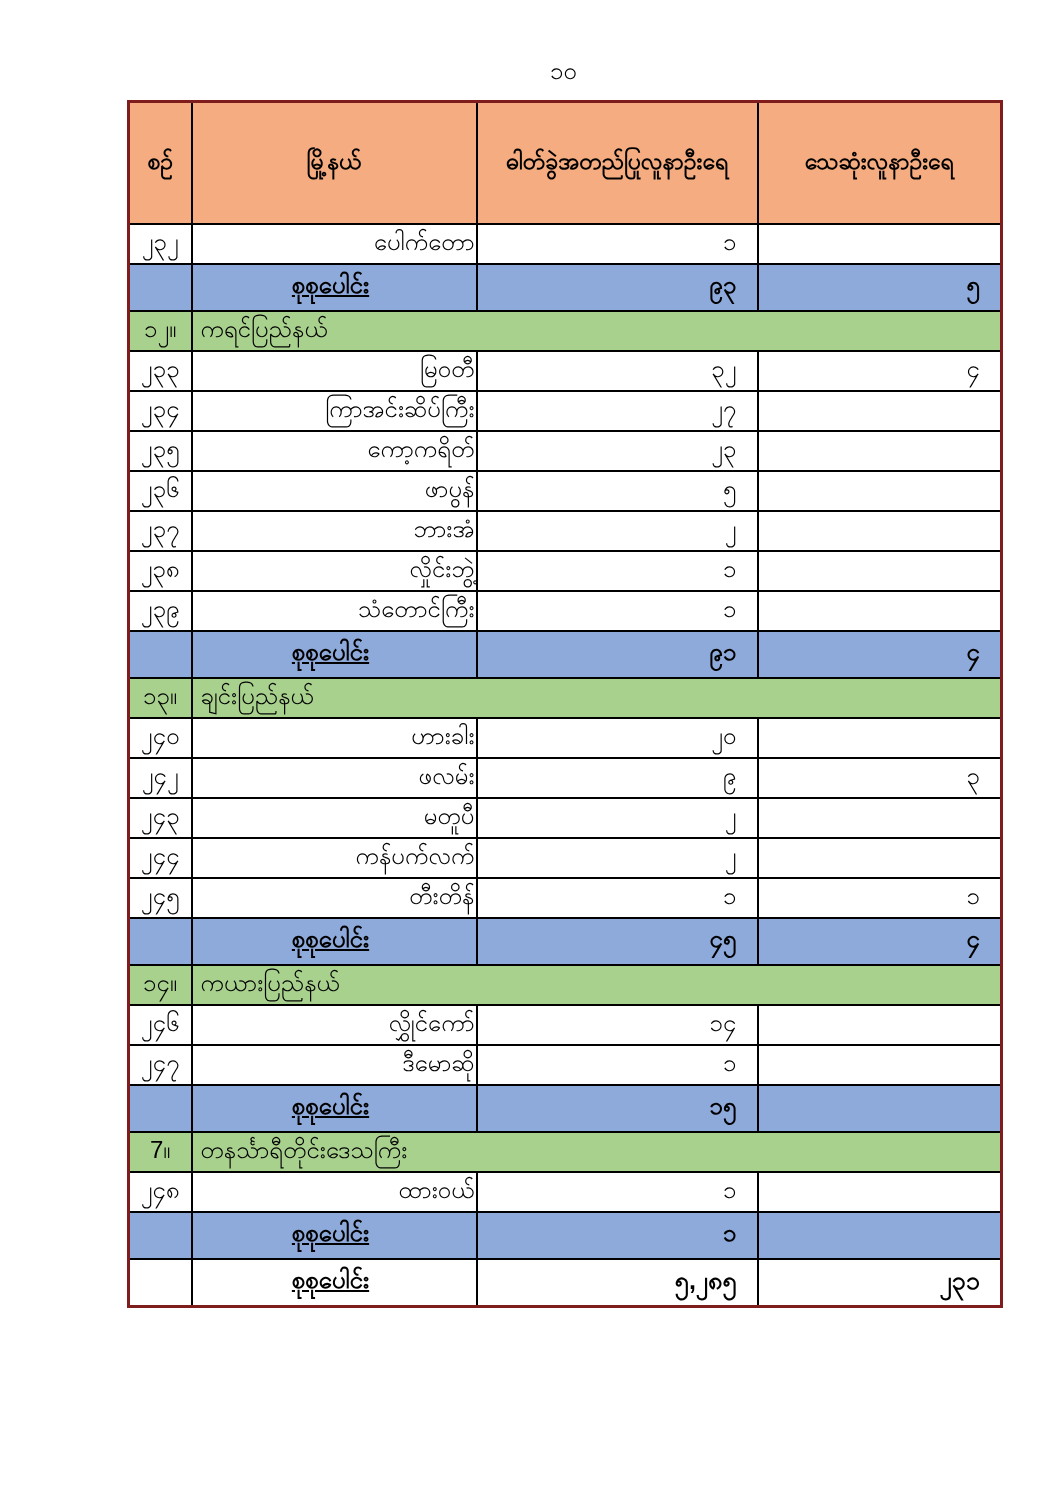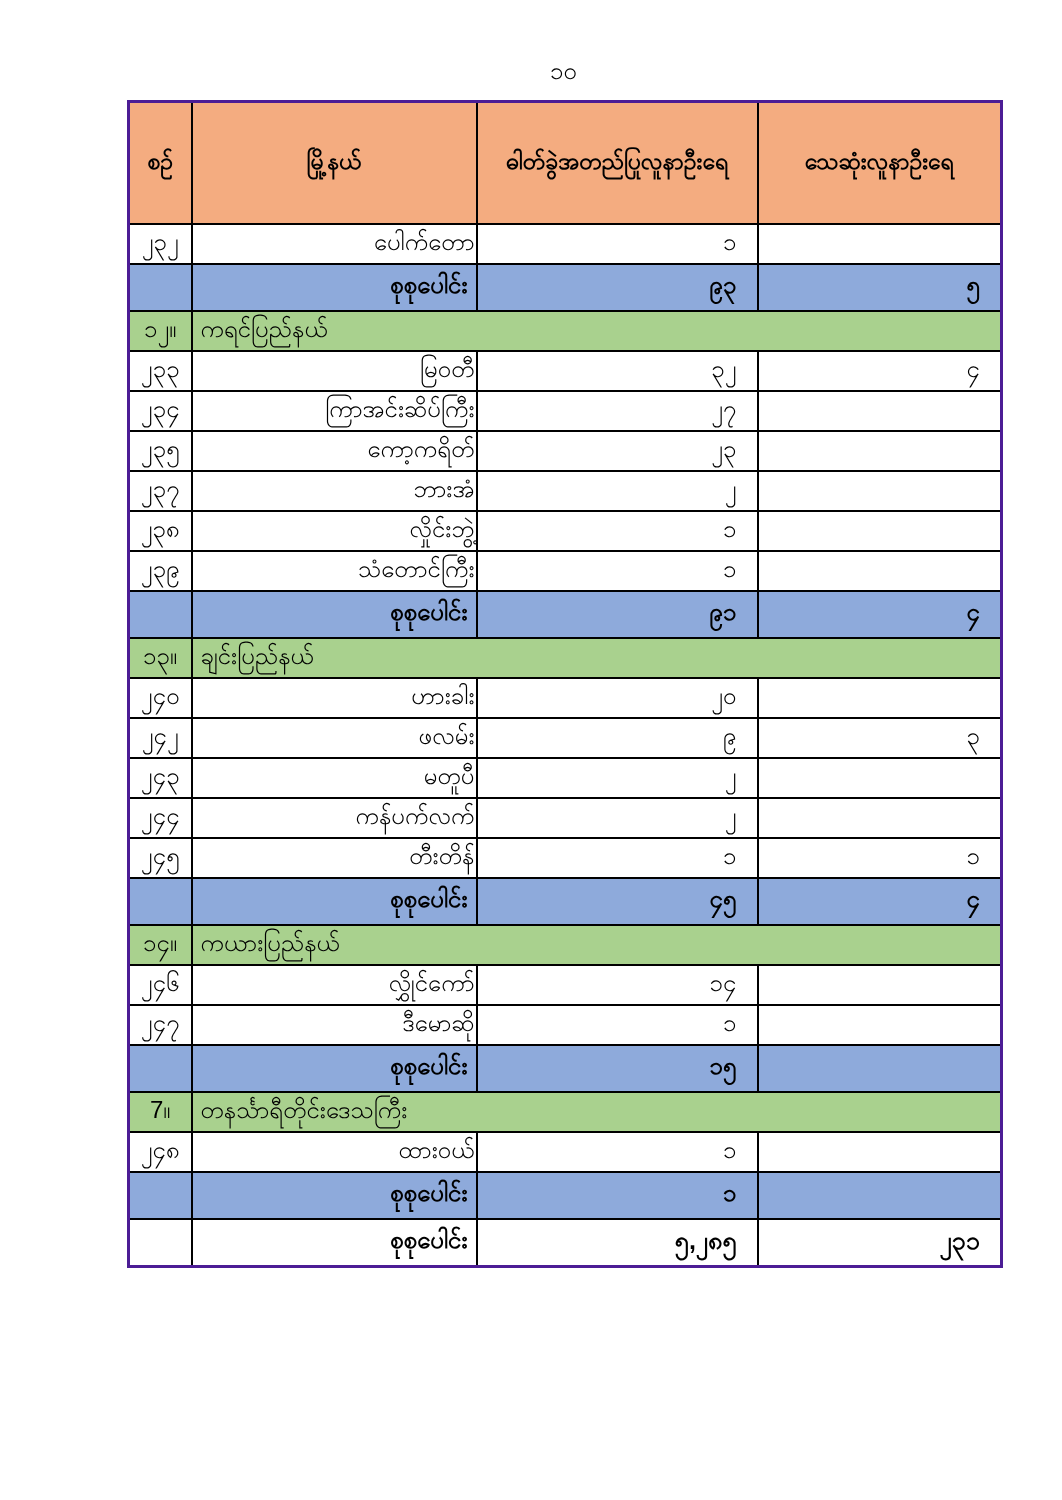--- a/index.html
+++ b/index.html
@@ -23,21 +23,21 @@
     font-size: 24px;
     font-weight: normal;
   }
   table.report-table {
     position: absolute;
     left: 127px;
     top: 100px;
     width: 873px;
     border-collapse: collapse;
     table-layout: fixed;
-    border: 3px solid #4c1d95;
+    border: 3px solid #7f1d1d;
   }
   table.report-table td {
     border: 2px solid #000;
     font-size: 24px;
     vertical-align: middle;
     overflow: hidden;
     white-space: nowrap;
   }
   col.c-serial    { width: 63px;  }
   col.c-township  { width: 285px; }
@@ -54,21 +54,21 @@
     font-size: 23px;
   }
   tr.data-row   { height: 39px; background: #ffffff; }
   tr.total-row  { height: 47px; background: var(--total-bg, #8EAADB); font-weight: bold; }
   tr.section-row{ height: 39px; background: var(--section-bg, #A9D18E); font-weight: normal; }
   tr.grand-row  { height: 48px; background: #ffffff; font-weight: bold; }
 
   td.serial       { text-align: center; }
   td.township     { text-align: right;  padding-left: 12px; }
   td.value        { text-align: right; padding-right: 20px; }
-  td.total-label  { text-align: right; padding-right: 8px; }
+  td.total-label  { text-align: center; padding-right: 8px; text-decoration: underline; }
   td.section-name { text-align: left;  padding-left: 8px; }
   tr.grand-row td.value { font-size: 25px; padding-left: 9px; }
 </style>
 </head>
 <body>
 
 <div class="page-number">၁၀</div>
 
 <table class="report-table">
   <colgroup>
@@ -114,20 +114,26 @@
         <td class="value">၂၇</td>
         <td class="value"></td>
       </tr>
       <tr class="data-row">
         <td class="serial">၂၃၅</td>
         <td class="township">ကော့ကရိတ်</td>
         <td class="value">၂၃</td>
         <td class="value"></td>
       </tr>
       <tr class="data-row">
+        <td class="serial">၂၃၆</td>
+        <td class="township">ဖာပွန်</td>
+        <td class="value">၅</td>
+        <td class="value"></td>
+      </tr>
+      <tr class="data-row">
         <td class="serial">၂၃၇</td>
         <td class="township">ဘားအံ</td>
         <td class="value">၂</td>
         <td class="value"></td>
       </tr>
       <tr class="data-row">
         <td class="serial">၂၃၈</td>
         <td class="township">လှိုင်းဘွဲ့</td>
         <td class="value">၁</td>
         <td class="value"></td>

